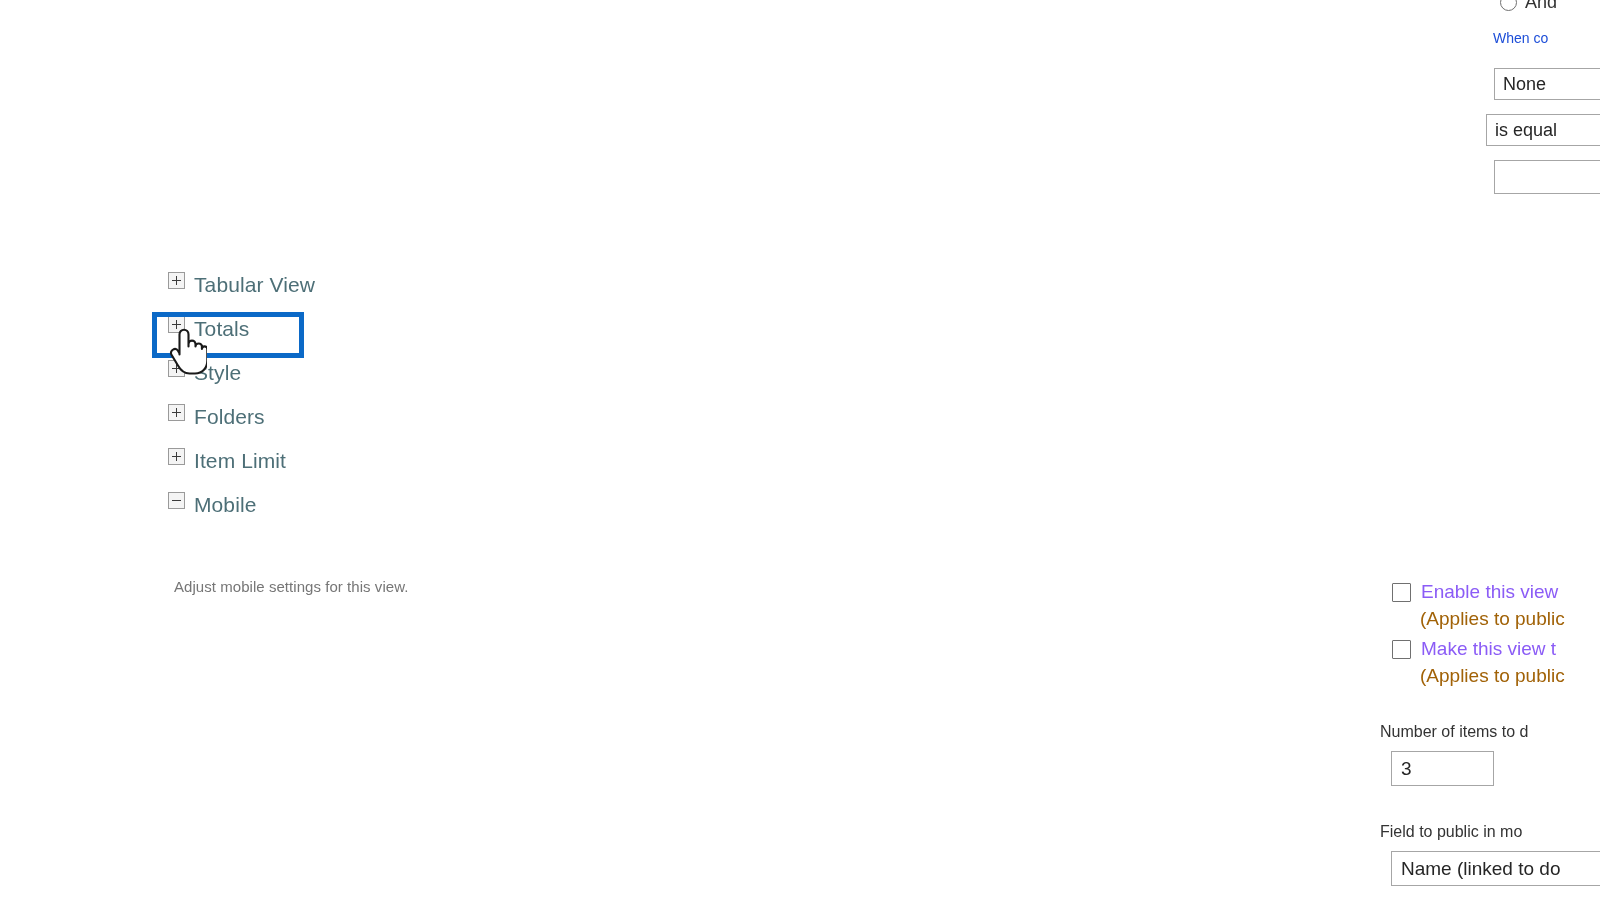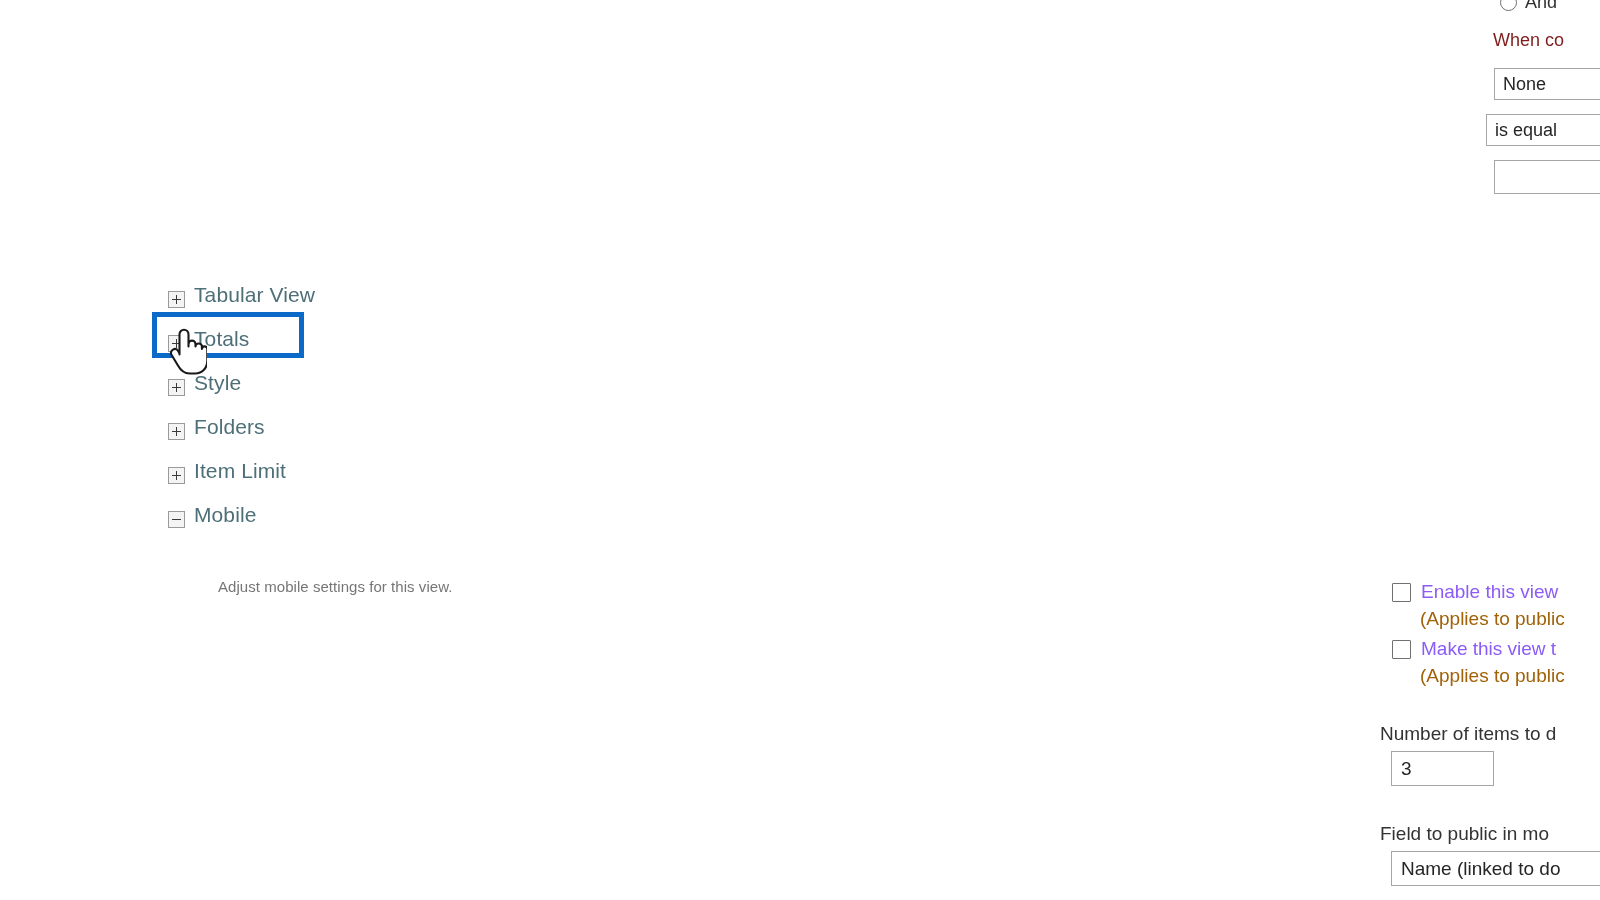--- a/index.html
+++ b/index.html
@@ -20,21 +20,21 @@
   
   #section-list {
     position: absolute;
     left: 168px;
     top: 272px;
     width: 420px;
   }
 
   .section-row {
     display: flex;
-    align-items: flex-end;
+    align-items: flex-start;
     height: 36px;
     margin-bottom: 8px;
     position: relative;
   }
 
   .expander {
     width: 17px;
     height: 17px;
     min-width: 17px;
     box-sizing: border-box;
@@ -72,21 +72,20 @@
   }
 
   .section-desc {
     position: absolute;
     left: 174px;
     top: 578px;
     font-size: 15px;
     color: #767676;
     letter-spacing: 0.05px;
     white-space: nowrap;
-    margin-left: 44px;
   }
 
   
   #highlight-box {
     position: absolute;
     left: 152px;
     top: 312px;
     width: 152px;
     height: 46px;
     border: 5px solid #0b69c7;
@@ -133,22 +132,22 @@
   }
   .radio-label {
     font-size: 18px;
     color: #333333;
     white-space: nowrap;
   }
   .field-caption {
     position: absolute;
     left: 5px;
     top: 30px;
-    font-size: 18px;
-    color: #7f1d1d;
+    font-size: 14px;
+    color: #1d4ed8;
     white-space: nowrap;
   }
 
   .sp-select, .sp-input {
     position: absolute;
     box-sizing: border-box;
     border: 1px solid #a6a6a6;
     background: #ffffff;
     font-size: 18px;
     color: #262626;
@@ -198,21 +197,21 @@
     font-size: 19px;
     color: #a16207;
     line-height: 24px;
     white-space: nowrap;
   }
   #cb-sub-enable { left: 42px; top: 32px; }
   #cb-sub-default { left: 42px; top: 89px; }
 
   .mobile-caption {
     position: absolute;
-    font-size: 19px;
+    font-size: 16px;
     color: #333333;
     white-space: nowrap;
     text-align: center;
   }
   #caption-item-count { left: 2px; top: 148px; }
   #caption-field-display { left: 2px; top: 248px; }
 
   #item-count-input {
     position: absolute;
     left: 13px;

